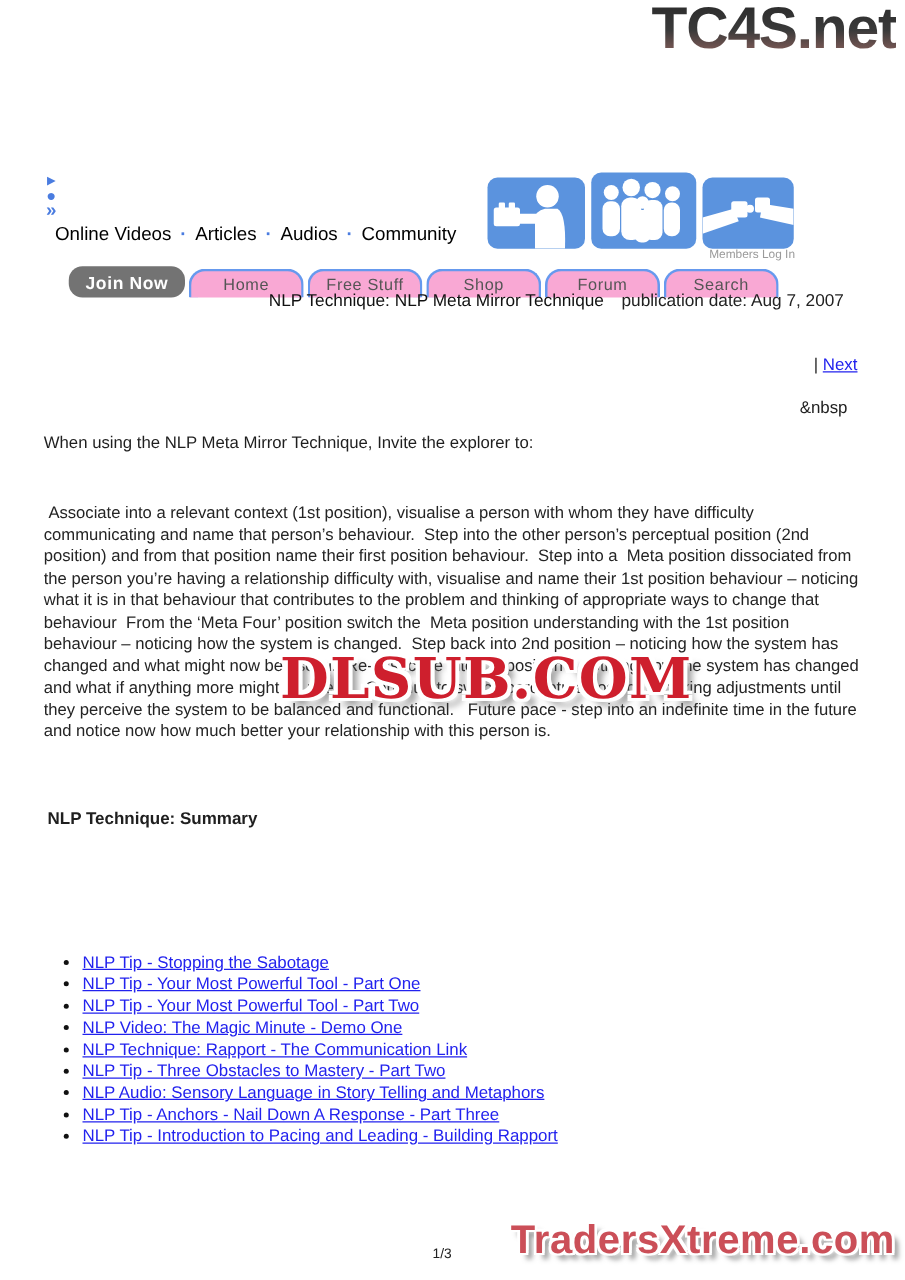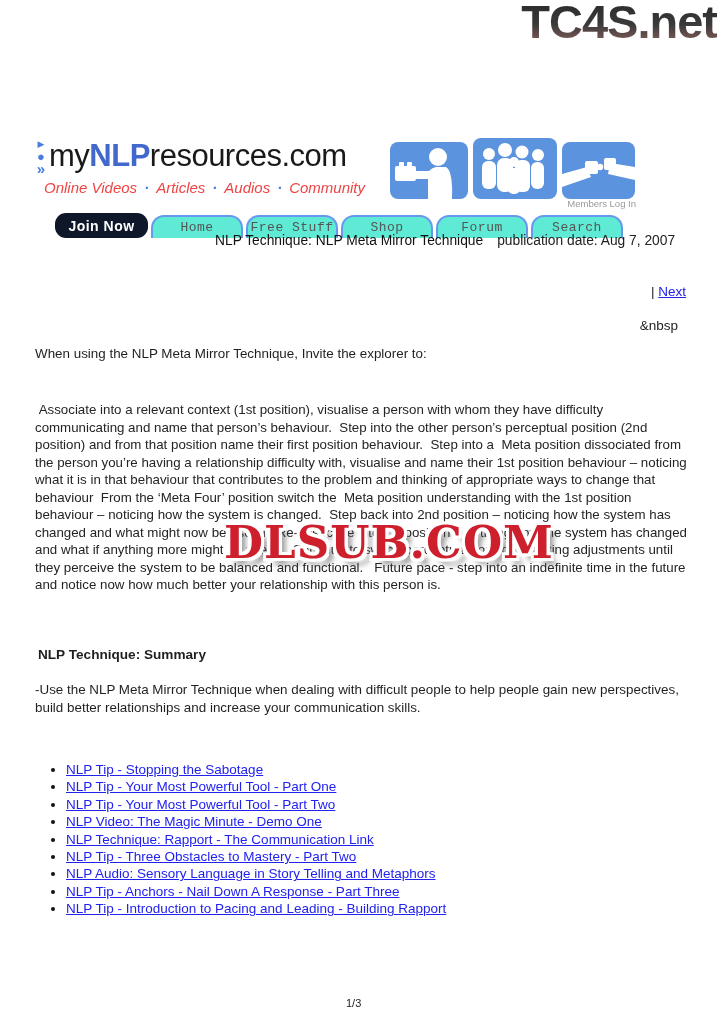--- a/index.html
+++ b/index.html
@@ -15,40 +15,40 @@
   
   .logo-wrap{position:absolute;left:33px;top:138px;width:355px;}
   .logo-row{display:flex;align-items:flex-start;}
   .logo-icon{display:flex;flex-direction:column;align-items:center;color:#4a7ce0;
              width:16px;margin-top:2px;line-height:1;}
   .logo-icon .g1{font-size:9px;}
   .logo-icon .g2{font-size:13px;margin:1px 0;}
   .logo-icon .g3{font-size:15px;font-weight:bold;margin-top:-3px;}
   .logo-text{font-size:31px;letter-spacing:-0.5px;color:#191919;white-space:nowrap;}
   .logo-text .hl{color:#4169cc;font-weight:bold;}
-  .tagline{margin-top:3px;margin-left:11px;font-size:15px;color:#ef4444;white-space:nowrap;font-style:italic;}
+  .tagline{margin-top:3px;margin-left:11px;font-size:15px;color:#000000;white-space:nowrap;}
   .tagline span + span::before{content:"·";color:#4a7ce0;margin:0 7px;font-weight:bold;}
 
   
   .thumbs{position:absolute;left:390px;top:138px;display:flex;align-items:flex-end;gap:5px;}
   .thumb{background:#5b93de;border-radius:8px;overflow:hidden;}
   .t1{width:78px;height:57px;}
   .t2{width:84px;height:61px;}
   .t3{width:73px;height:57px;}
   .members{position:absolute;top:198px;right:88px;font-size:9.5px;color:#9a9a9a;}
 
   
   .nav{position:absolute;left:55px;top:213px;display:flex;gap:3px;align-items:flex-end;}
-  .join{background:#0f172a;color:#fff;font-weight:bold;font-size:14px;
+  .join{background:#737373;color:#fff;font-weight:bold;font-size:14px;
         width:93px;height:25px;border-radius:11px;display:flex;align-items:center;
         justify-content:center;letter-spacing:0.5px;cursor:pointer;}
   .tab{width:88px;height:21px;border:2px solid #6699ee;border-bottom:none;
-       border-radius:13px 13px 0 0;background:#5eead4;color:#555;font-size:13px;
+       border-radius:13px 13px 0 0;background:#f9a8d4;color:#555;font-size:13px;
        display:flex;align-items:center;justify-content:center;letter-spacing:0.5px;
-       cursor:pointer;font-family:Liberation Mono, monospace;}
+       cursor:pointer;}
 
   
   .title-line{position:absolute;left:215px;top:233px;font-size:13.8px;white-space:nowrap;}
   .title-line .t{font-weight:normal;color:#111;}
   .title-line .d{margin-left:14px;color:#222;}
   .next-nav{position:absolute;right:38px;top:284px;font-size:13.5px;}
   .next-nav a{color:#2222ee;text-decoration:underline;cursor:pointer;}
   .nbsp{position:absolute;right:46px;top:318px;font-size:13.5px;color:#222;}
 
   .intro{position:absolute;left:35px;top:346px;font-size:13.4px;}
@@ -87,21 +87,20 @@
 
   <div class="tc4s">TC4S.net</div>
 
   <div class="logo-wrap">
     <div class="logo-row">
       <span class="logo-icon">
         <span class="g1">▶</span>
           <span class="g2">●</span>
           <span class="g3">»</span>
       </span>
-      <span class="logo-text"><span>my</span><span class="hl">NLP</span><span>resources.com</span></span>
     </div>
     <div class="tagline">
       <span>Online Videos</span><span>Articles</span><span>Audios</span><span>Community</span>
     </div>
   </div>
 
   <div class="thumbs">
     <div class="thumb t1">
       <svg viewBox="0 0 78 57" width="78" height="57">
         <circle cx="48" cy="15" r="9" fill="#fff"></circle>
@@ -155,29 +154,29 @@
     <span class="t">NLP Technique: NLP Meta Mirror Technique</span><span class="d">publication date: Aug 7, 2007</span>
   </div>
 
   <div class="next-nav"><span>| </span><a>Next</a></div>
   <div class="nbsp">&amp;nbsp</div>
 
   <div class="intro">When using the NLP Meta Mirror Technique, Invite the explorer to:</div>
   <div class="bodytext"> Associate into a relevant context (1st position), visualise a person with whom they have difficulty communicating and name that person’s behaviour.  Step into the other person’s perceptual position (2nd position) and from that position name their first position behaviour.  Step into a  Meta position dissociated from the person you’re having a relationship difficulty with, visualise and name their 1st position behaviour – noticing what it is in that behaviour that contributes to the problem and thinking of appropriate ways to change that behaviour  From the ‘Meta Four’ position switch the  Meta position understanding with the 1st position behaviour – noticing how the system is changed.  Step back into 2nd position – noticing how the system has changed and what might now be useful.  Re-associate into 1st position – noticing how the system has changed and what if anything more might be useful.  Continue to switch perceptual positions making adjustments until they perceive the system to be balanced and functional.   Future pace - step into an indefinite time in the future and notice now how much better your relationship with this person is.</div>
   <div class="dlsub">DLSUB.COM</div>
   <div class="sum-head">NLP Technique: Summary</div>
-  <div class="summary">-Use the NLP Meta Mirror Technique when dealing with difficult people to help people gain new perspectives, build better relationships and increase your communication skills.</div>
 
   <ul class="links">
     <li><a>NLP Tip - Stopping the Sabotage</a></li>
     <li><a>NLP Tip - Your Most Powerful Tool - Part One</a></li>
     <li><a>NLP Tip - Your Most Powerful Tool - Part Two</a></li>
     <li><a>NLP Video: The Magic Minute - Demo One</a></li>
     <li><a>NLP Technique: Rapport - The Communication Link</a></li>
     <li><a>NLP Tip - Three Obstacles to Mastery - Part Two</a></li>
     <li><a>NLP Audio: Sensory Language in Story Telling and Metaphors</a></li>
     <li><a>NLP Tip - Anchors - Nail Down A Response - Part Three</a></li>
     <li><a>NLP Tip - Introduction to Pacing and Leading - Building Rapport</a></li>
   </ul>
 
   <div class="pagenum">1/3</div>
+  <div class="traders">TradersXtreme.com</div>
 
 </div>
 
 </body></html>

